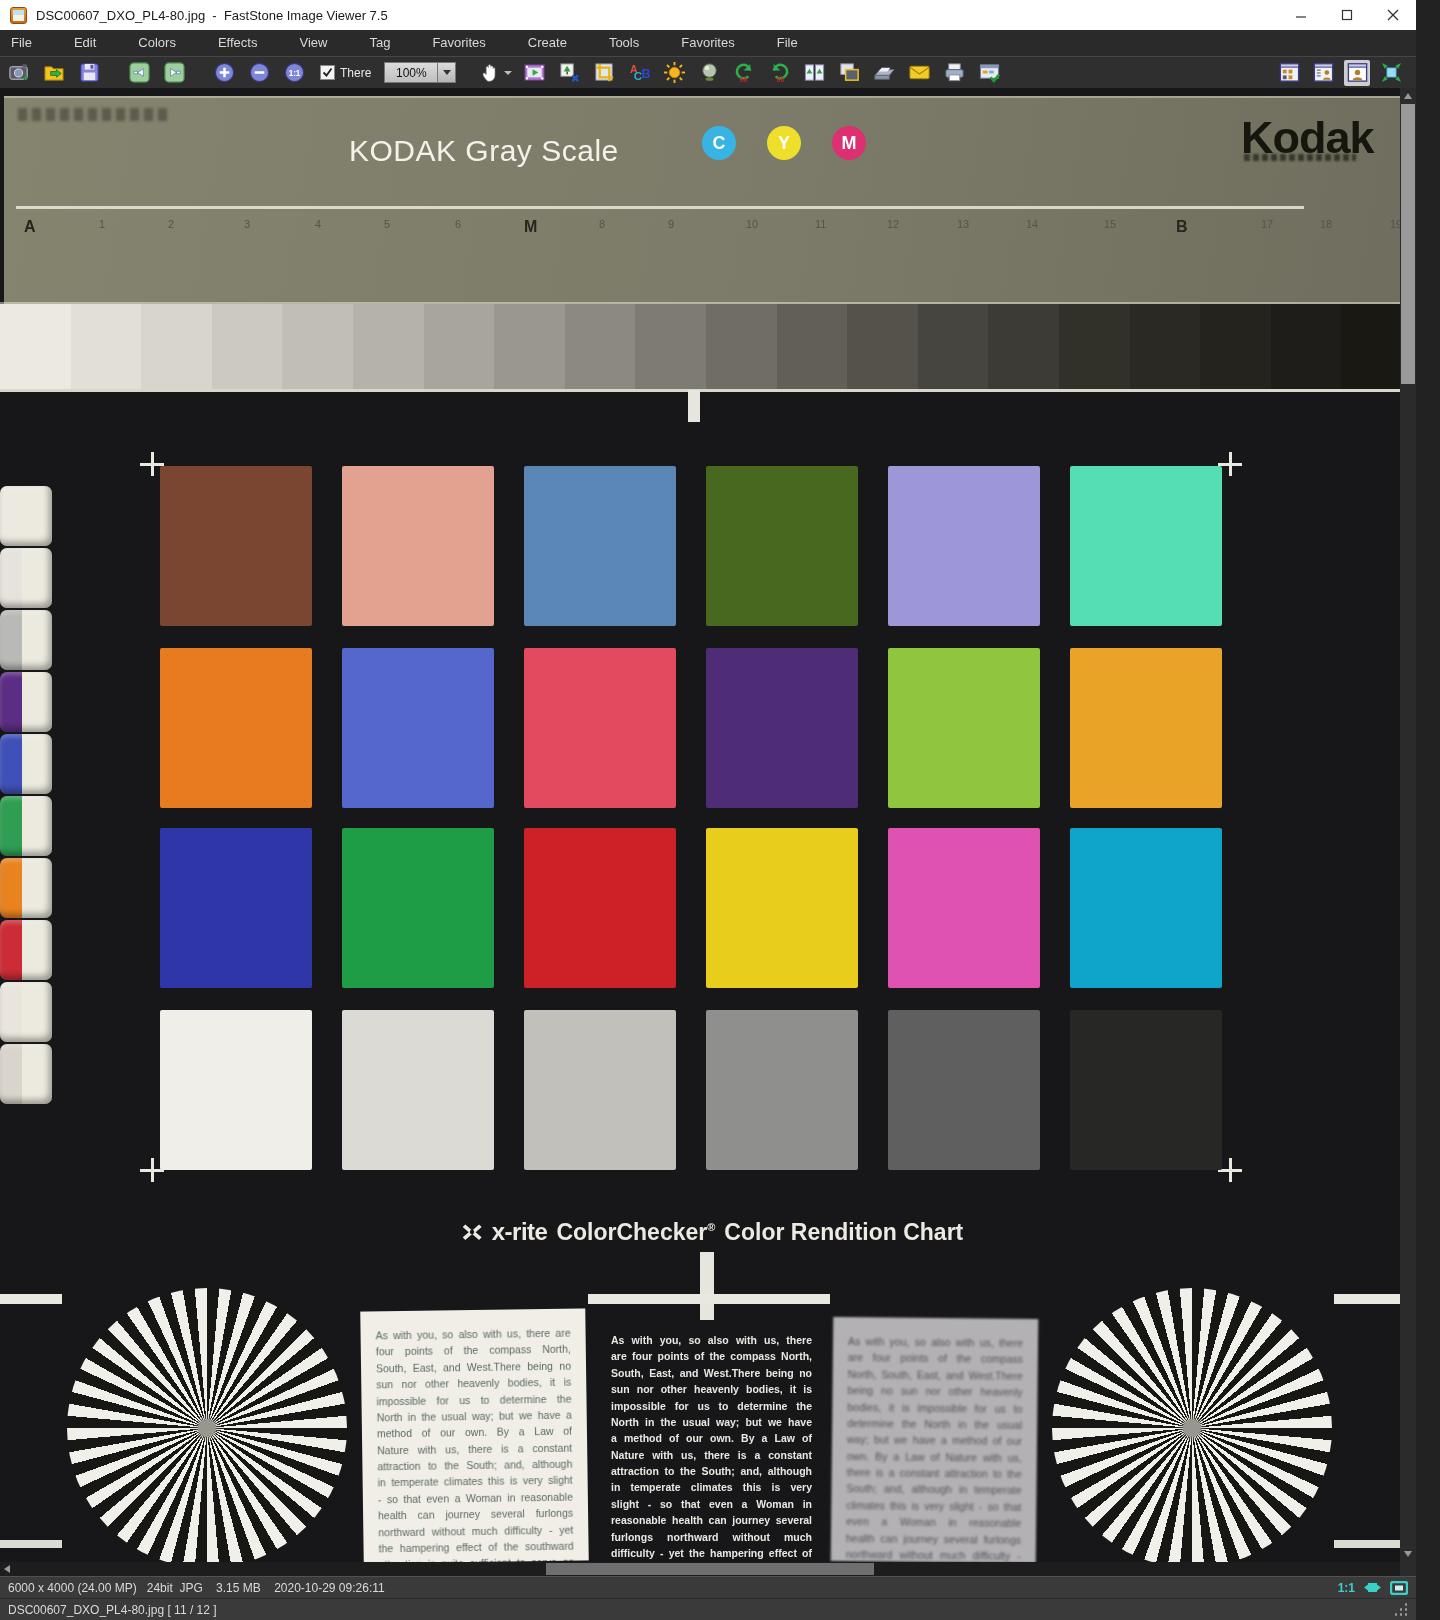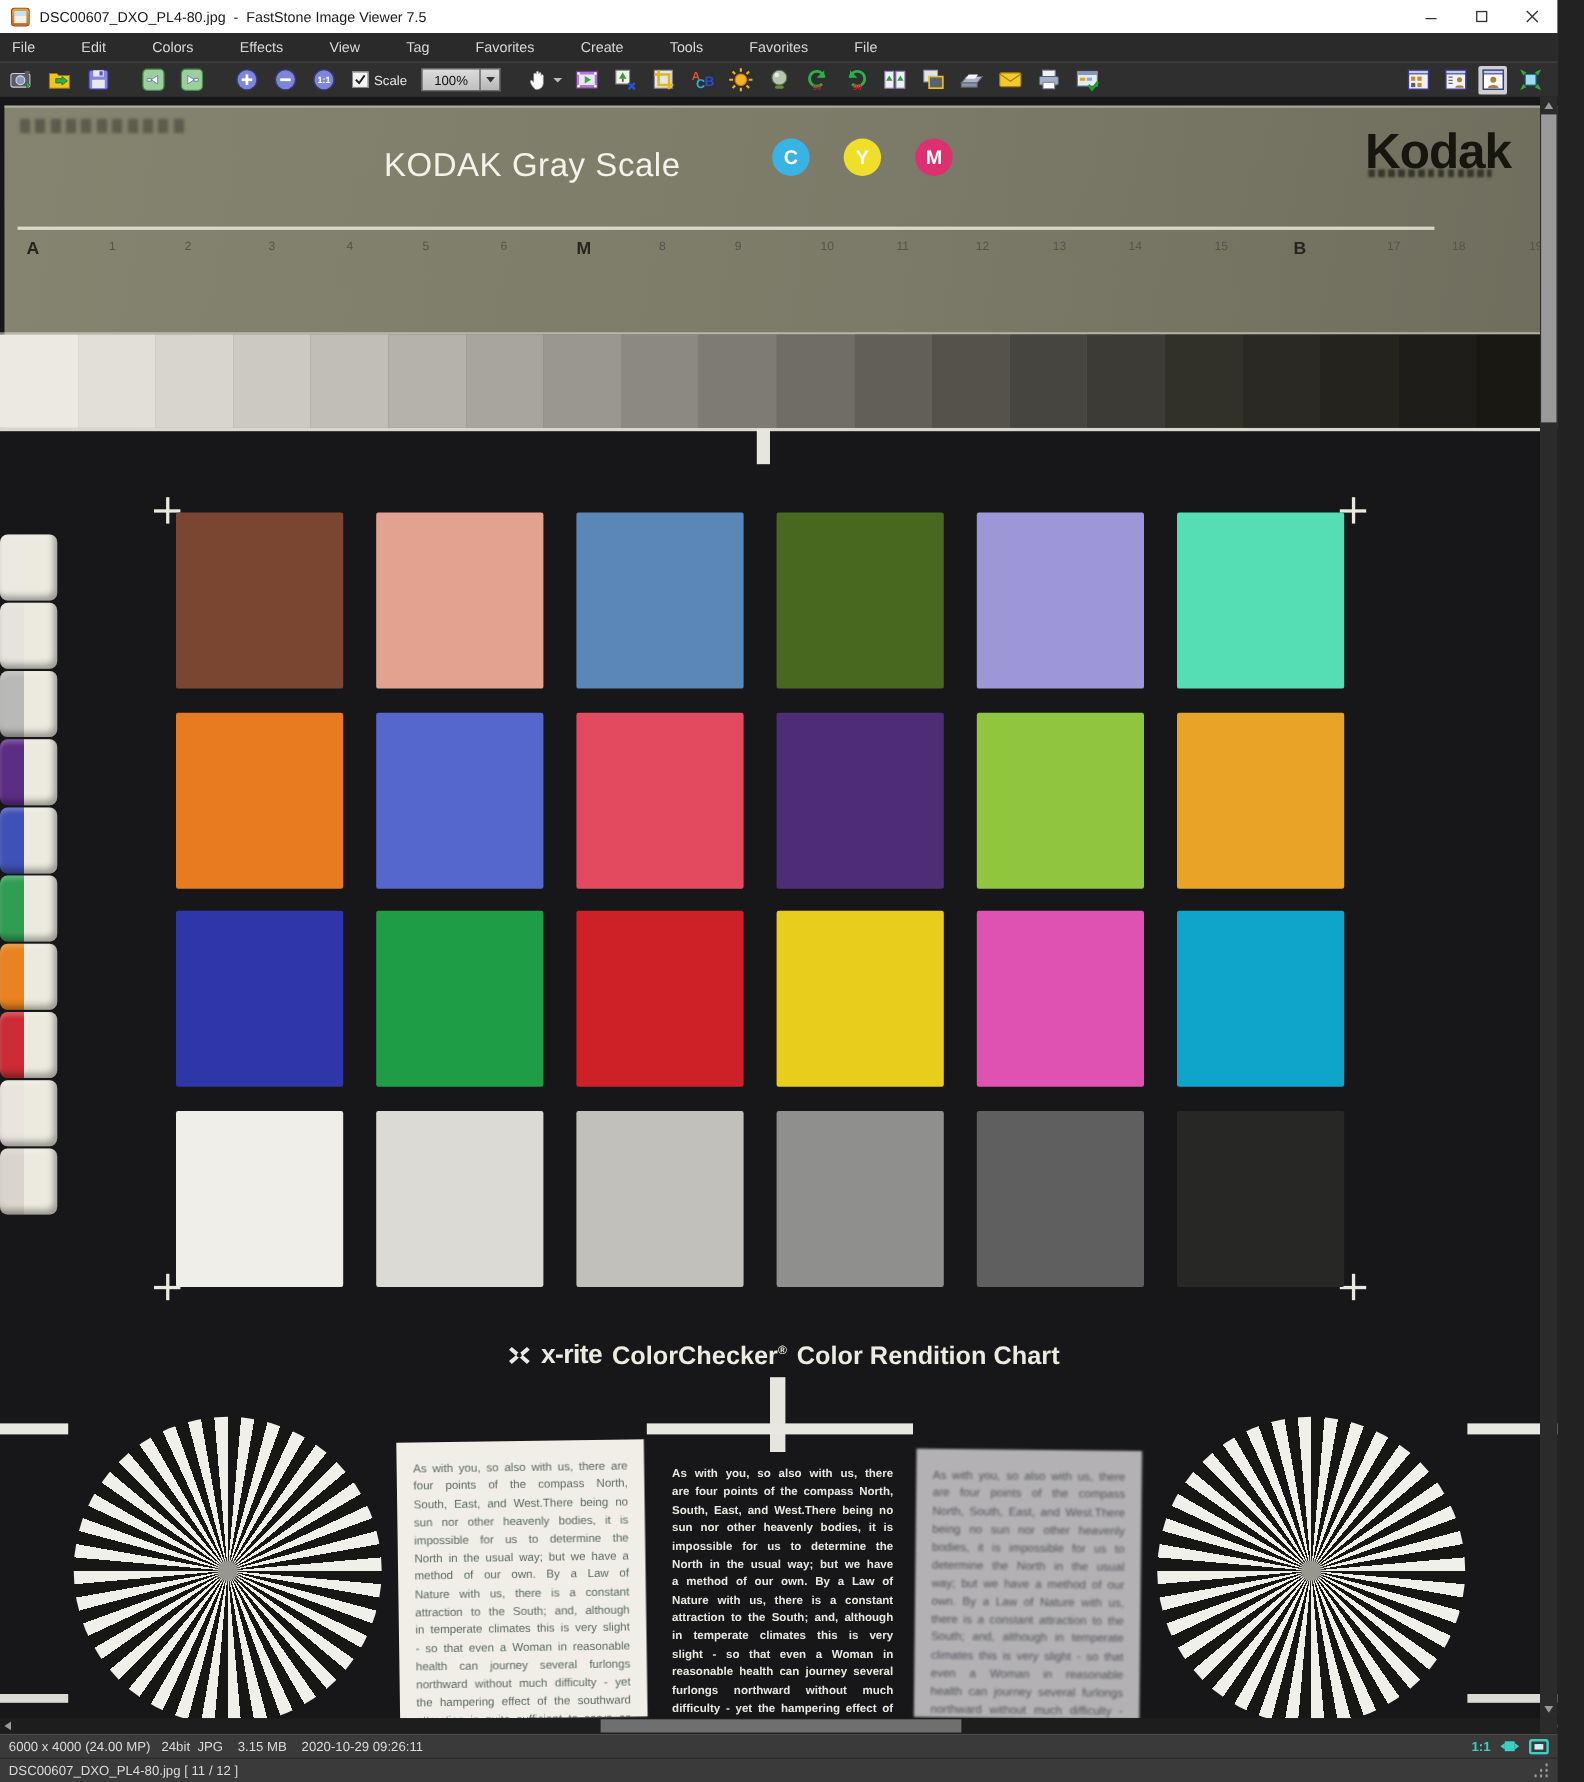--- a/index.html
+++ b/index.html
@@ -217,21 +217,21 @@
       <circle cx="12" cy="12" r="9.5" fill="#7d86d8" stroke="#39397f" stroke-width="1.2"></circle>
       <text x="12" y="15.5" font-size="8.5" font-weight="bold" fill="#fff" text-anchor="middle" font-family="Liberation Sans,sans-serif">1:1</text>
         </svg>
       </div>
     <div class="smooth">
       <span class="box">
         <svg width="11" height="11" viewBox="0 0 11 11">
             <path d="M1.5 5.5 l3 3 5-7" stroke="#222" stroke-width="1.8" fill="none"></path>
           </svg>
       </span>
-      <label>Scale</label>
+      <label>There</label>
     </div>
     <div class="zoom-combo">
       <div class="zoom-value">100%</div>
       <div class="zoom-drop">
           <span class="tri-down"></span>
         </div>
     </div>
     <div class="tb-gap"></div>
     <div class="hand-group">
       <svg width="21" height="21" viewBox="0 0 24 24">

